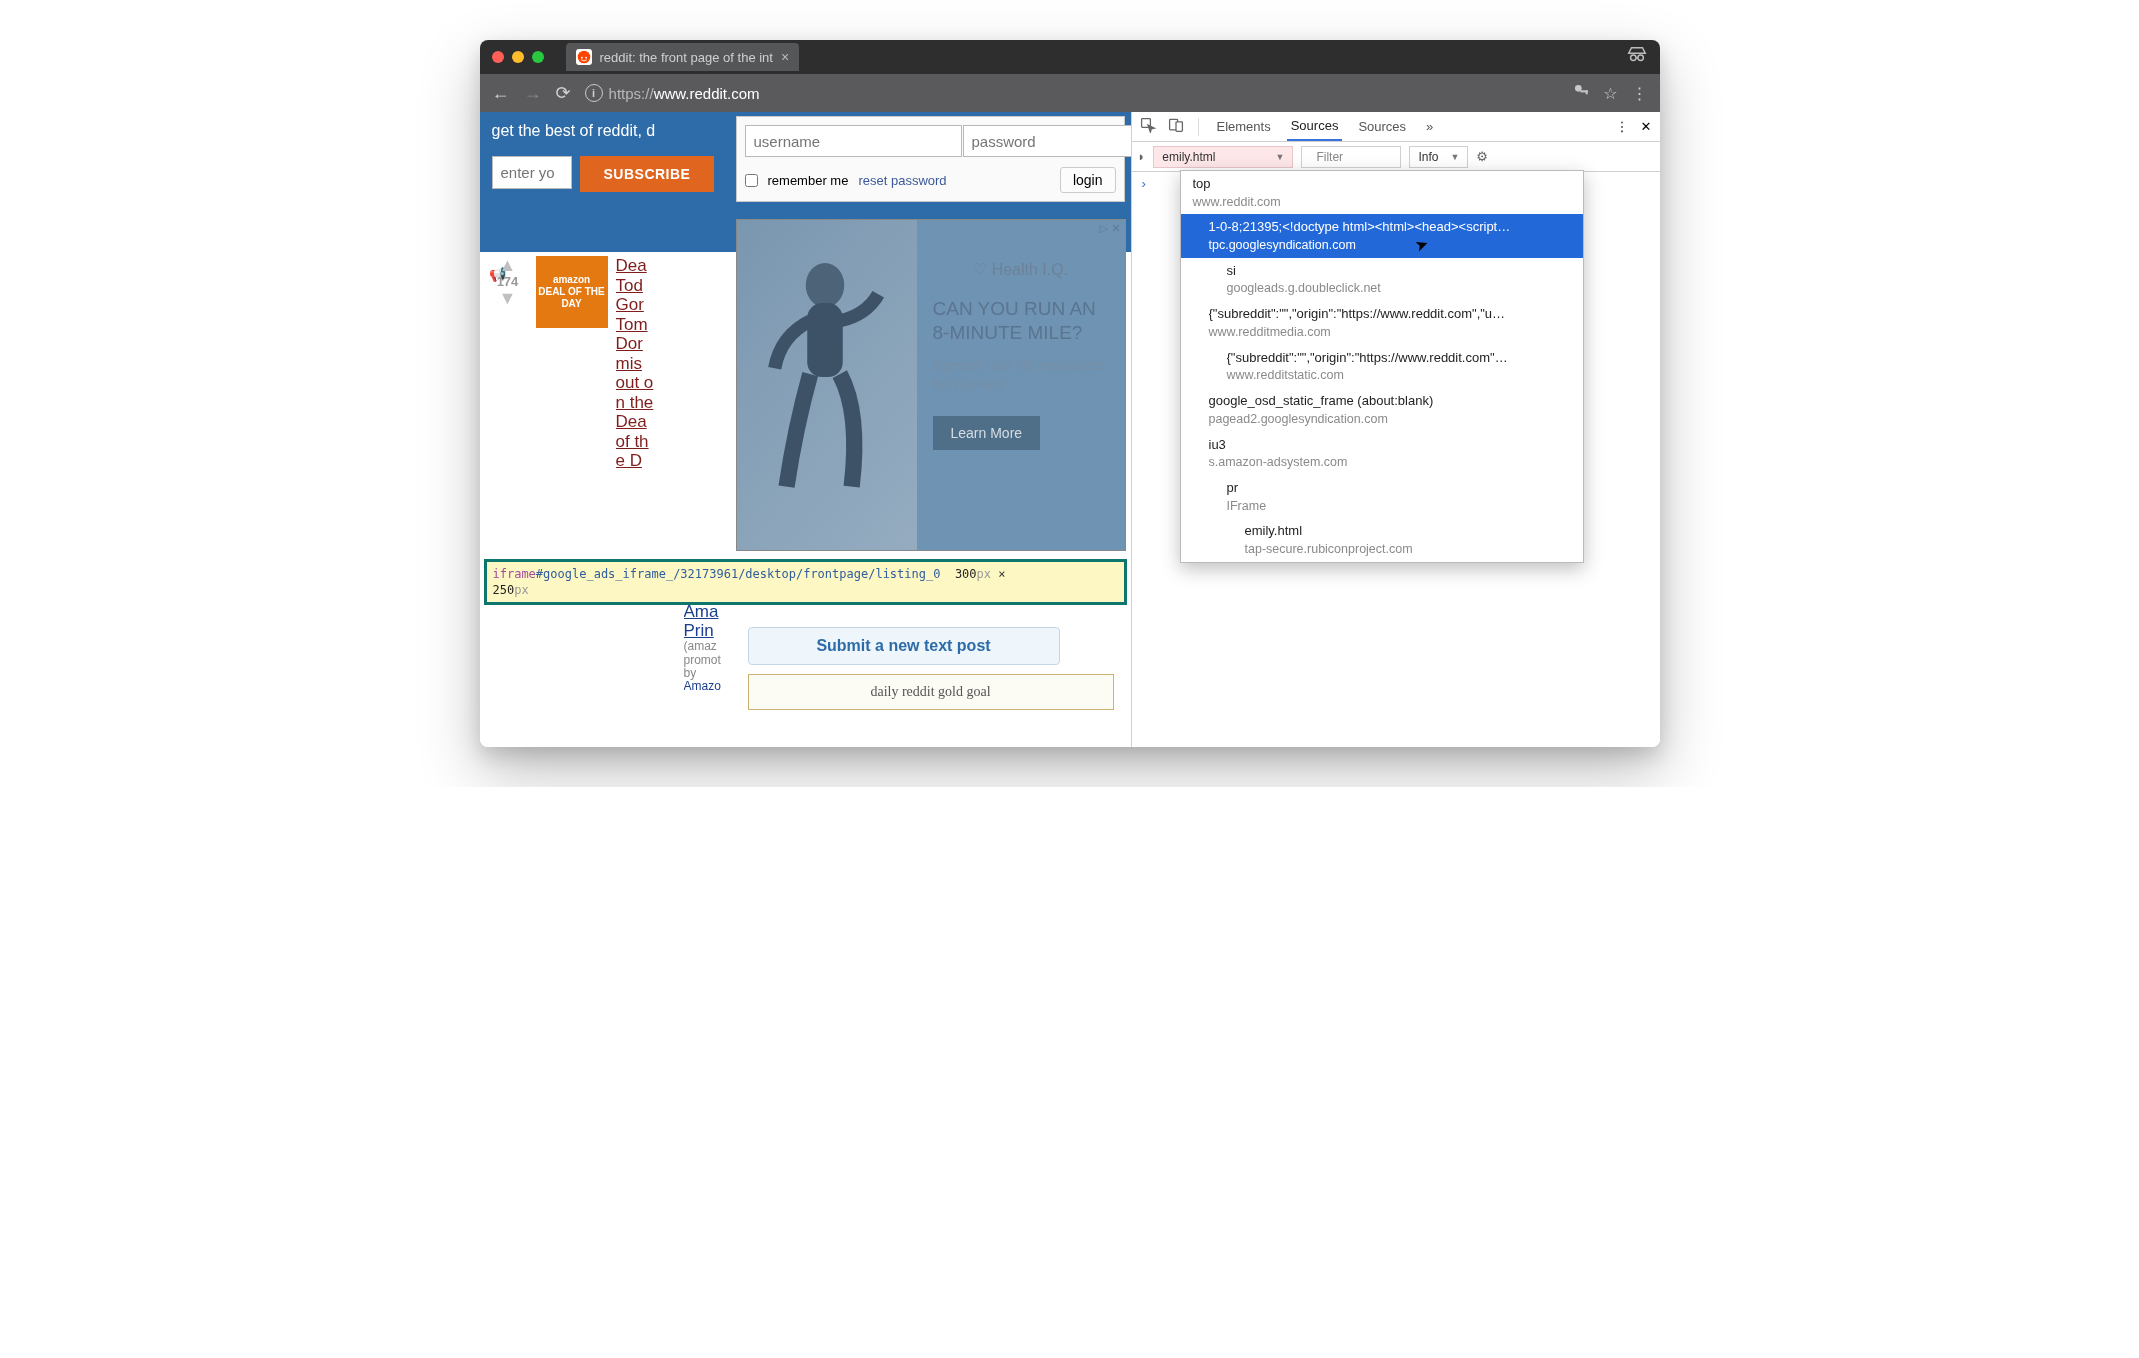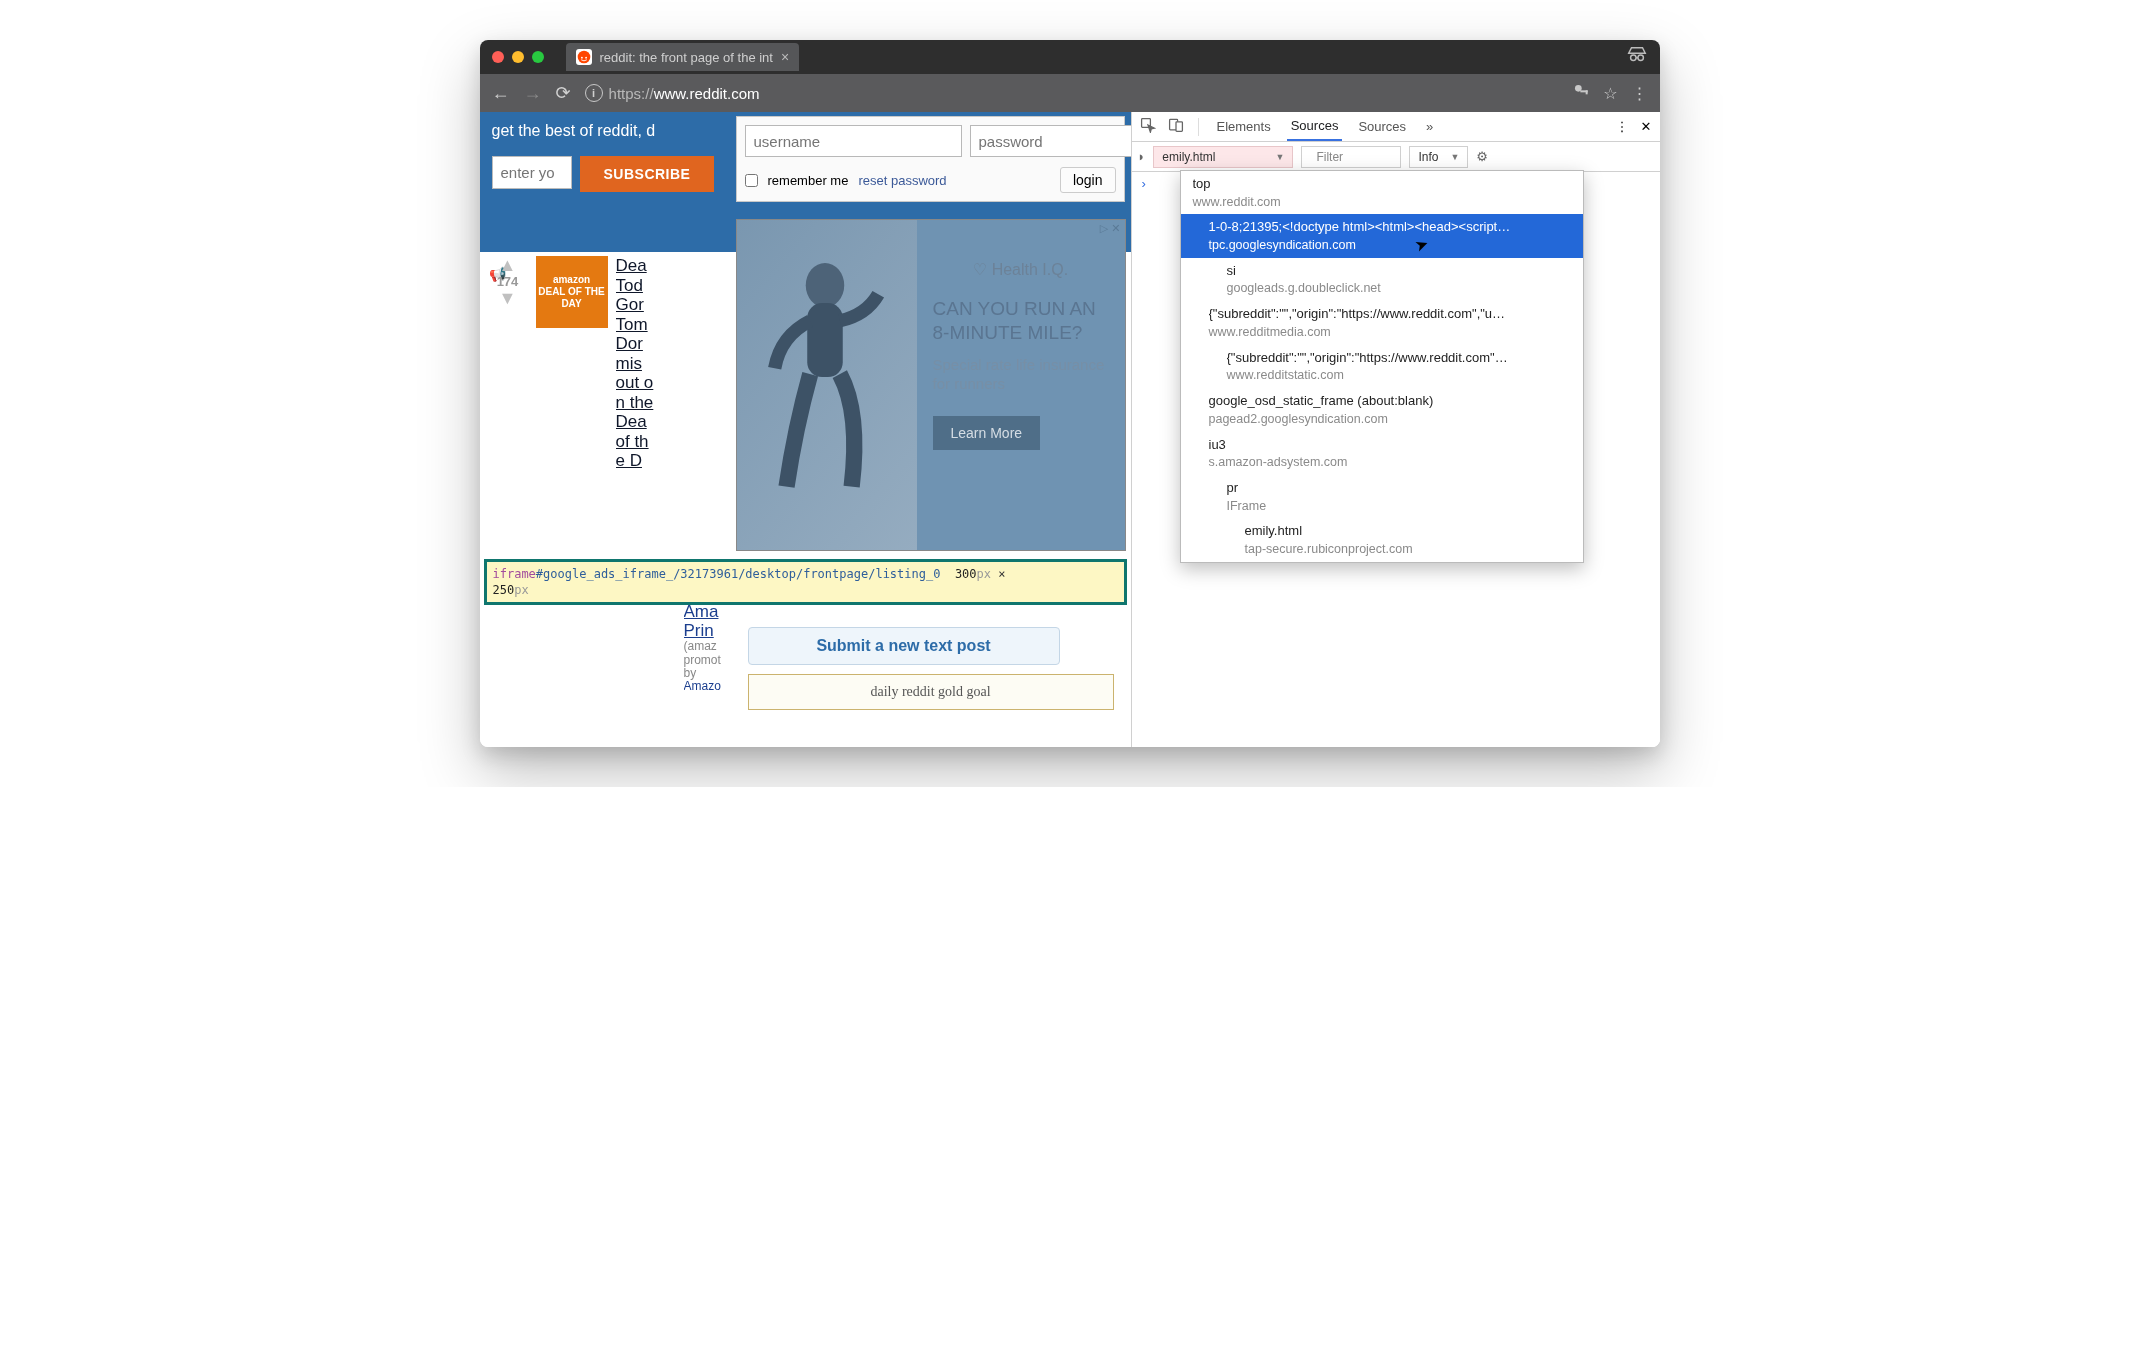--- a/index.html
+++ b/index.html
@@ -114,21 +114,21 @@
 }
 .loginbox {
   position: absolute;
   top: 4px;
   left: 256px;
   right: 6px;
   background: #fafafa;
   border: 1px solid #c8c8c8;
   padding: 8px;
 }
-.loginrow1 { display: flex; gap: 8px; margin-bottom: 10px; align-items: flex-end; }
+.loginrow1 { display: flex; gap: 1px; margin-bottom: 10px; align-items: flex-end; }
 .loginrow1 input {
   flex: 1; height: 32px; border: 1px solid #b8b8b8; padding: 0 8px;
   font-size: 15px; color: #666;
 }
 .loginrow2 { display: flex; align-items: center; gap: 10px; font-size: 13px; }
 .loginrow2 .reset { color: #3b5998; cursor: pointer; }
 .loginrow2 .loginbtn {
   margin-left: auto; background: #fcfcfc; border: 1px solid #ccc;
   padding: 4px 12px; border-radius: 3px; font-size: 14px; cursor: pointer;
 }
@@ -168,21 +168,21 @@
 .votes { width: 40px; text-align: center; color: #aaa; font-size: 13px; }
 .votes .arrow { font-size: 18px; color: #c0c0c0; cursor: pointer; line-height: 1;}
 .votes .score { font-weight: bold; color: #999; }
 .thumb {
   width: 72px; height: 72px; background: #e47911; color: #fff;
   display: flex; flex-direction: column; align-items:center; justify-content:center;
   font-size: 10px; font-weight: bold; line-height: 1.2; text-align: center;
 }
 .announce { position: absolute; top: 154px; left: 10px; color: #69a3d6; font-size: 14px; }
 .posttitlecol { width: 38px; overflow: hidden; }
-.posttitlecol .postlink { color: #0f172a; font-size: 17px; line-height: 1.15; word-break: break-all; display: block; text-decoration: underline; }
+.posttitlecol .postlink { color: #7f1d1d; font-size: 17px; line-height: 1.15; word-break: break-all; display: block; text-decoration: underline; }
 .tooltip {
   position: absolute;
   top: 447px;
   left: 4px;
   right: 4px;
   background: #fdf7c4;
   border: 3px solid #0f766e;
   padding: 4px 6px;
   font-family: Menlo, monospace;
   font-size: 12px;

